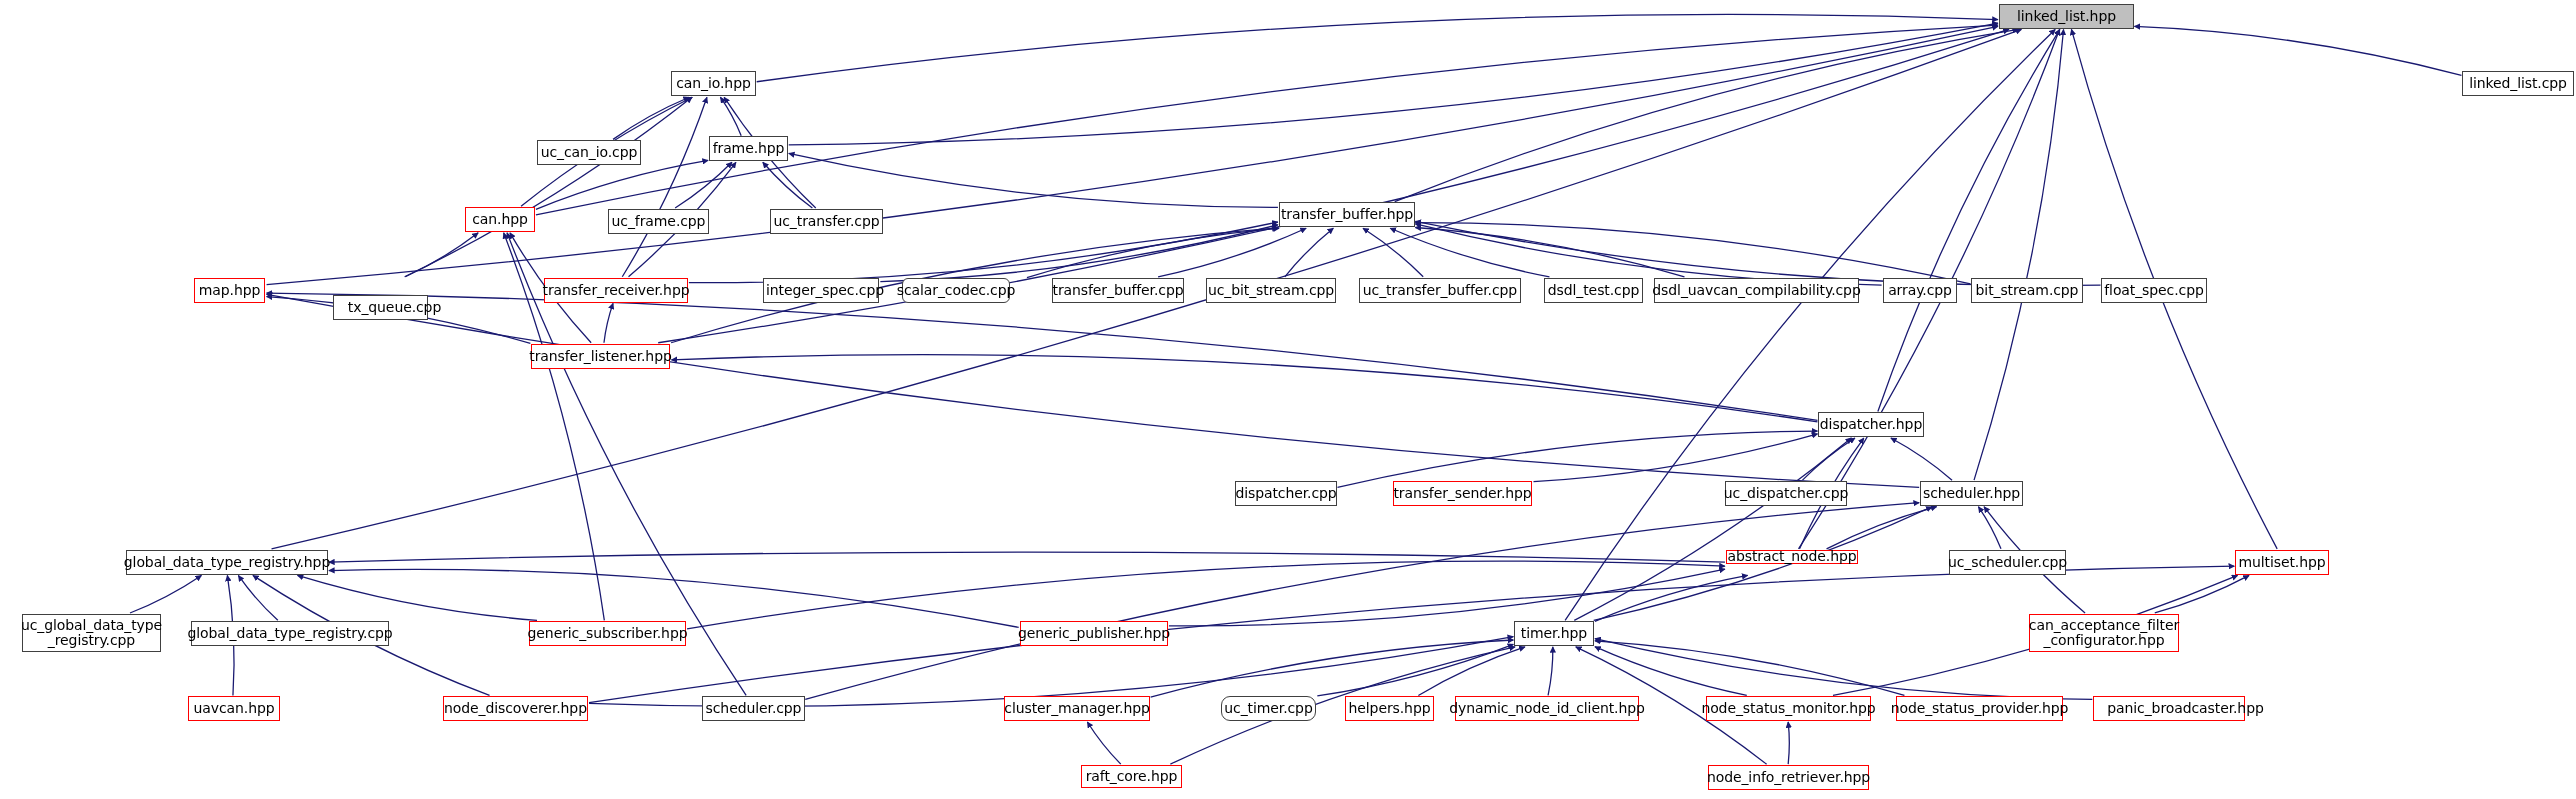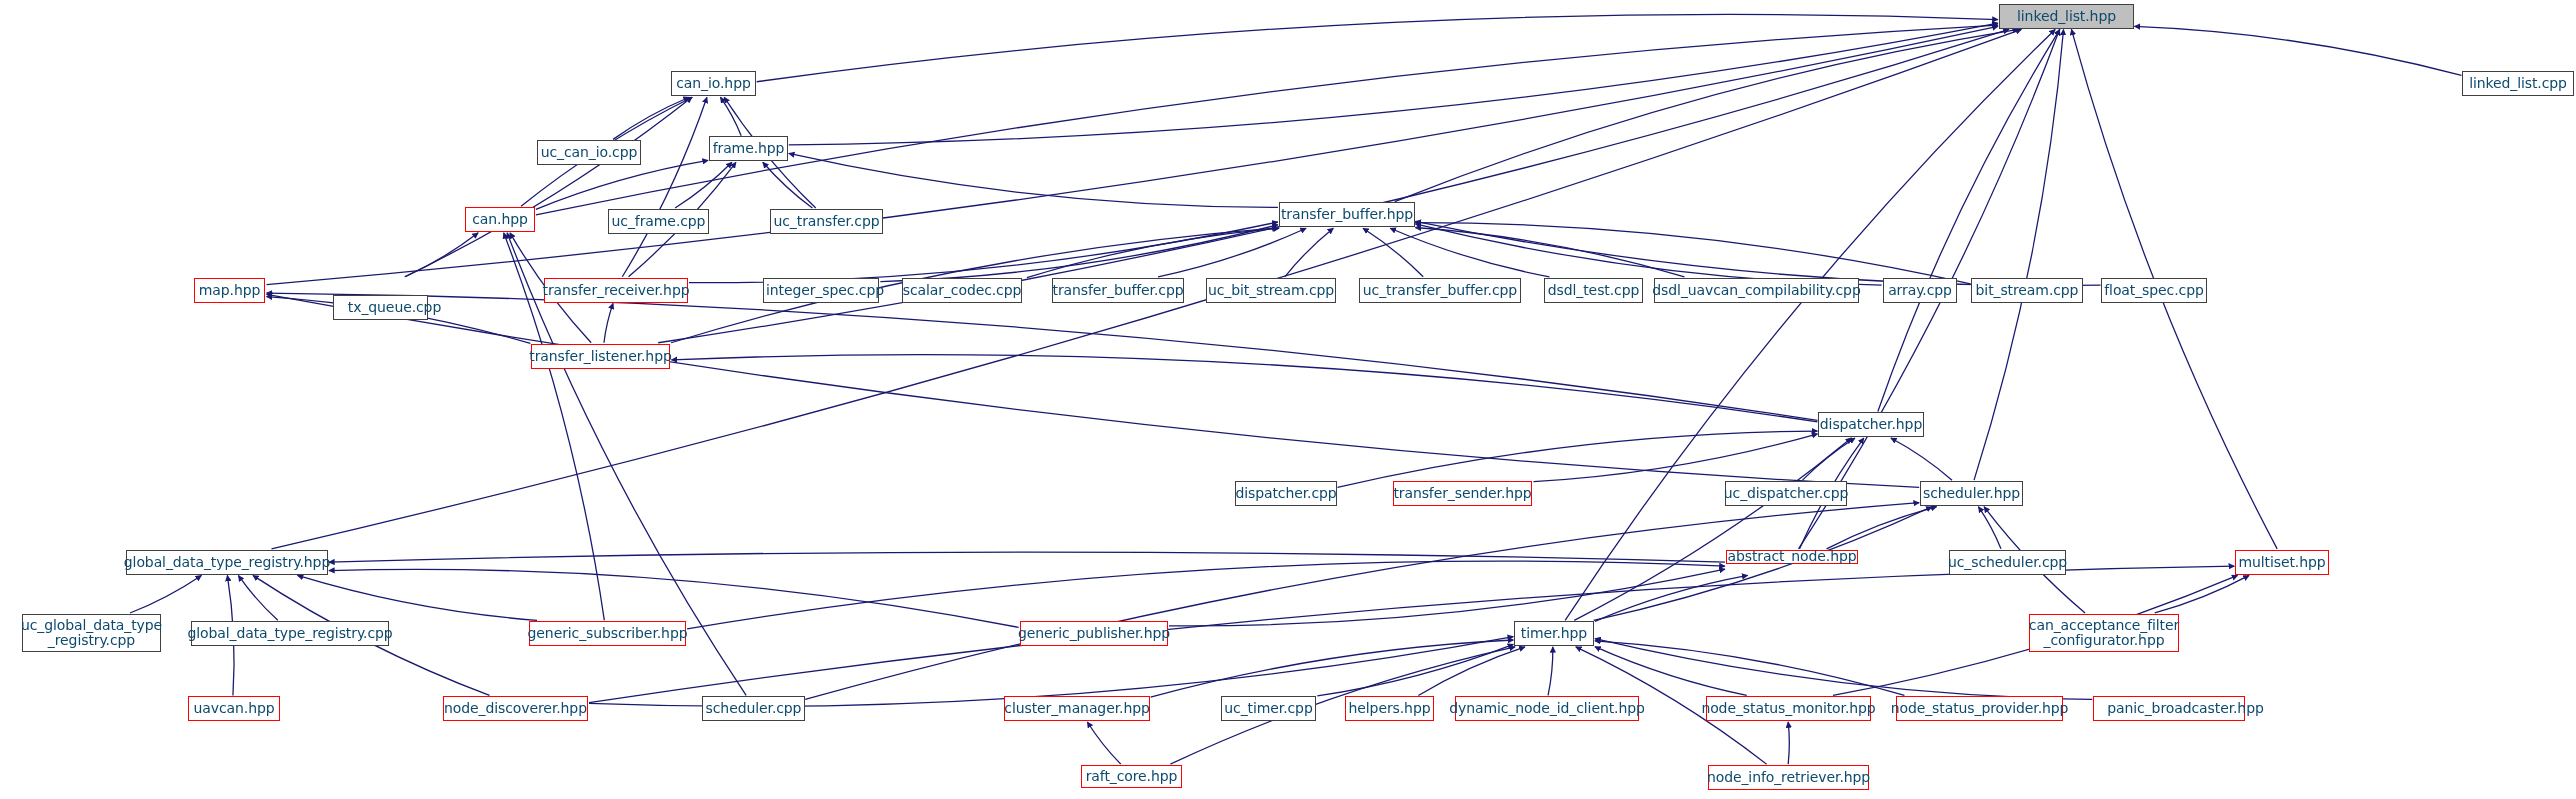--- a/index.html
+++ b/index.html
@@ -22,21 +22,21 @@
     position:absolute;
     box-sizing:border-box;
     display:flex;
     align-items:center;
     justify-content:center;
     text-align:center;
     background:#ffffff;
     border:0.9px solid #404040;
     font-size:14px;
     line-height:1.08;
-    color:#0c4a6e;
+    color:#000000;
     white-space:pre;
     letter-spacing:-0.1px;
     cursor:pointer;
     z-index:5;
   }
   .node.hdr{ border-color:#ff0000; }
   .node.root{ background:#bfbfbf; border-color:#404040; }
   .node .lbl{ display:block; padding:0 2.7px; }
 </style>
 </head>
@@ -140,21 +140,21 @@
       <div class="node" style="left: 537px; top: 140px; width: 104px; height: 25px;"><span class="lbl">uc_can_io.cpp</span></div>
       <div class="node" style="left: 709px; top: 136px; width: 79px; height: 25px;"><span class="lbl">frame.hpp</span></div>
       <div class="node hdr" style="left: 465px; top: 207px; width: 70px; height: 25px;"><span class="lbl">can.hpp</span></div>
       <div class="node" style="left: 608px; top: 209px; width: 101px; height: 25px;"><span class="lbl">uc_frame.cpp</span></div>
       <div class="node" style="left: 770px; top: 209px; width: 113px; height: 25px;"><span class="lbl">uc_transfer.cpp</span></div>
       <div class="node" style="left: 1279px; top: 202px; width: 136px; height: 25px;"><span class="lbl">transfer_buffer.hpp</span></div>
       <div class="node hdr" style="left: 194px; top: 278px; width: 71px; height: 25px;"><span class="lbl">map.hpp</span></div>
       <div class="node" style="left: 333px; top: 295px; width: 95px; height: 25px; padding-left: 28px;"><span class="lbl">tx_queue.cpp</span></div>
       <div class="node hdr" style="left: 544px; top: 278px; width: 144px; height: 25px;"><span class="lbl">transfer_receiver.hpp</span></div>
       <div class="node" style="left: 763px; top: 278px; width: 116px; height: 25px; padding-left: 8px;"><span class="lbl">integer_spec.cpp</span></div>
-      <div class="node" style="left: 902px; top: 278px; width: 120px; height: 25px;"><span class="lbl">scalar_codec.cpp</span></div>
+      <div class="node" style="left: 902px; top: 278px; width: 108px; height: 25px; border-radius: 6px;"><span class="lbl">scalar_codec.cpp</span></div>
       <div class="node" style="left: 1052px; top: 278px; width: 132px; height: 25px;"><span class="lbl">transfer_buffer.cpp</span></div>
       <div class="node" style="left: 1206px; top: 278px; width: 130px; height: 25px;"><span class="lbl">uc_bit_stream.cpp</span></div>
       <div class="node" style="left: 1359px; top: 278px; width: 162px; height: 25px;"><span class="lbl">uc_transfer_buffer.cpp</span></div>
       <div class="node" style="left: 1544px; top: 278px; width: 99px; height: 25px;"><span class="lbl">dsdl_test.cpp</span></div>
       <div class="node" style="left: 1654px; top: 278px; width: 205px; height: 25px;"><span class="lbl">dsdl_uavcan_compilability.cpp</span></div>
       <div class="node" style="left: 1883px; top: 278px; width: 74px; height: 25px;"><span class="lbl">array.cpp</span></div>
       <div class="node" style="left: 1971px; top: 278px; width: 112px; height: 25px;"><span class="lbl">bit_stream.cpp</span></div>
       <div class="node" style="left: 2101px; top: 278px; width: 106px; height: 25px;"><span class="lbl">float_spec.cpp</span></div>
       <div class="node hdr" style="left: 531px; top: 344px; width: 139px; height: 25px;"><span class="lbl">transfer_listener.hpp</span></div>
       <div class="node" style="left: 1818px; top: 412px; width: 106px; height: 25px;"><span class="lbl">dispatcher.hpp</span></div>
@@ -171,21 +171,21 @@
       <div class="node" style="left: 191px; top: 621px; width: 198px; height: 25px;"><span class="lbl">global_data_type_registry.cpp</span></div>
       <div class="node hdr" style="left: 529px; top: 621px; width: 157px; height: 25px;"><span class="lbl">generic_subscriber.hpp</span></div>
       <div class="node hdr" style="left: 1020px; top: 621px; width: 148px; height: 25px;"><span class="lbl">generic_publisher.hpp</span></div>
       <div class="node" style="left: 1514px; top: 621px; width: 80px; height: 25px;"><span class="lbl">timer.hpp</span></div>
       <div class="node hdr" style="left: 2029px; top: 614px; width: 150px; height: 38px;"><span class="lbl">can_acceptance_filter
 _configurator.hpp</span></div>
       <div class="node hdr" style="left: 188px; top: 696px; width: 92px; height: 25px;"><span class="lbl">uavcan.hpp</span></div>
       <div class="node hdr" style="left: 443px; top: 696px; width: 145px; height: 25px;"><span class="lbl">node_discoverer.hpp</span></div>
       <div class="node" style="left: 702px; top: 696px; width: 103px; height: 25px;"><span class="lbl">scheduler.cpp</span></div>
       <div class="node hdr" style="left: 1004px; top: 696px; width: 146px; height: 25px; justify-content: center;"><span class="lbl">cluster_manager.hpp</span></div>
-      <div class="node" style="left: 1221px; top: 696px; width: 95px; height: 25px;"><span class="lbl">uc_timer.cpp</span></div>
+      <div class="node" style="left: 1221px; top: 696px; width: 95px; height: 25px; border-radius: 9px;"><span class="lbl">uc_timer.cpp</span></div>
       <div class="node hdr" style="left: 1345px; top: 696px; width: 89px; height: 25px;"><span class="lbl">helpers.hpp</span></div>
       <div class="node hdr" style="left: 1455px; top: 696px; width: 184px; height: 25px;"><span class="lbl">dynamic_node_id_client.hpp</span></div>
       <div class="node hdr" style="left: 1706px; top: 696px; width: 165px; height: 25px;"><span class="lbl">node_status_monitor.hpp</span></div>
       <div class="node hdr" style="left: 1896px; top: 696px; width: 167px; height: 25px;"><span class="lbl">node_status_provider.hpp</span></div>
       <div class="node hdr" style="left: 2093px; top: 696px; width: 152px; height: 25px; padding-left: 33px;"><span class="lbl">panic_broadcaster.hpp</span></div>
       <div class="node hdr" style="left: 1081px; top: 765px; width: 101px; height: 23px;"><span class="lbl">raft_core.hpp</span></div>
       <div class="node hdr" style="left: 1708px; top: 765px; width: 161px; height: 25px;"><span class="lbl">node_info_retriever.hpp</span></div>
     </div>
 </div>
 

